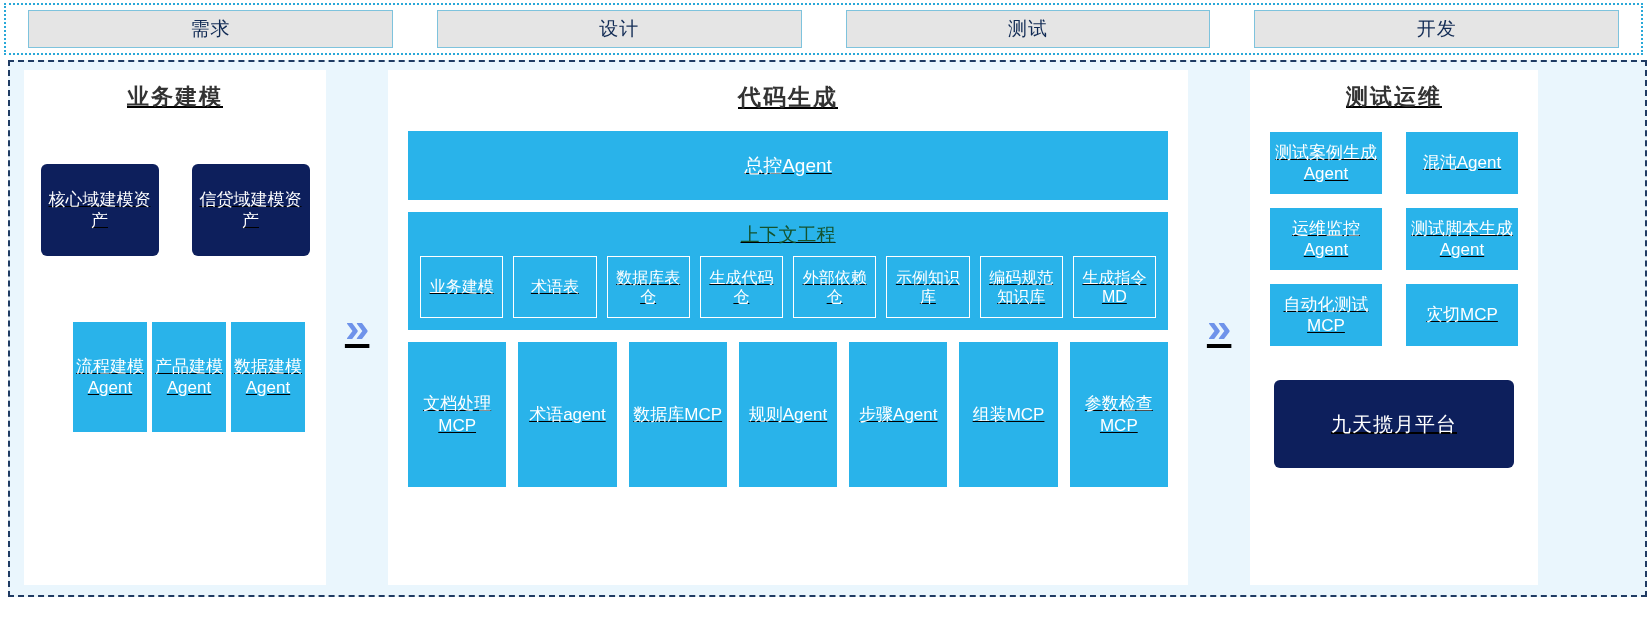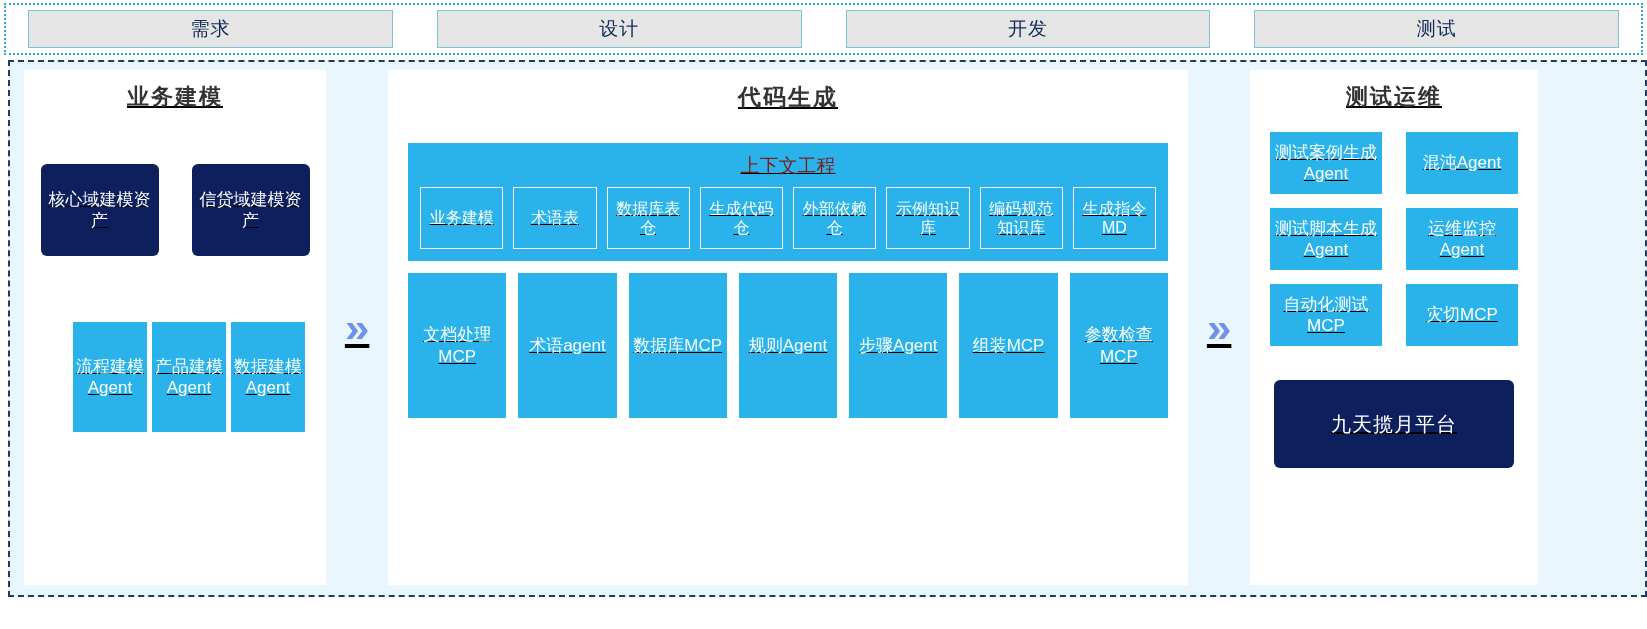--- a/index.html
+++ b/index.html
@@ -42,21 +42,21 @@
     display: flex; align-items: stretch; text-decoration: underline;
   }
 
   .panel {
     background: #ffffff;
     display: flex; flex-direction: column;
     align-items: center;
     padding-top: 12px;
   }
   .panel-left   { width: 302px; }
-  .panel-center { width: 800px; gap: 12px; }
+  .panel-center { width: 800px; }
   .panel-right  { width: 288px; }
 
   .panel-title {
     font-size: 22px; font-weight: bold; color: #333333;
     letter-spacing: 2px;
     margin-bottom: 6px;
   }
   .panel-center .panel-title { font-size: 23px; }
 
   .arrow-gap {
@@ -124,21 +124,21 @@
   .master-agent {
     height: 69px;
     font-size: 19px;
   }
   .context-block {
     background: #29b3ea;
     padding: 10px 8px 12px 8px;
     display: flex; flex-direction: column; align-items: center;
     gap: 8px;
   }
-  .context-title { color:#7f1d1d; font-size: 19px; text-align: center; }
+  .context-title { color:#14532d; font-size: 19px; text-align: center; }
   .context-row { display: flex; gap: 10px; width: 100%; padding: 0 4px; }
   .context-row .card-outline {
     flex: 1 1 0;
     height: 62px;
     font-size: 16px;
     padding: 2px 3px;
   }
   .tool-row { display: flex; gap: 12px; }
   .tool-row .card-cyan {
     flex: 1 1 0;
@@ -167,22 +167,22 @@
   }
 </style>
 </head>
 <body>
 
 <div class="stage">
 
   <div class="phase-strip">
     <div class="phase-tab">需求</div>
     <div class="phase-tab">设计</div>
+    <div class="phase-tab">测试</div>
     <div class="phase-tab">开发</div>
-    <div class="phase-tab">测试</div>
   </div>
 
   <div class="main-area">
 
     <div class="panel panel-left">
       <div class="panel-title">业务建模</div>
 
       <div class="left-assets">
         <div class="card-navy">核心域建模资产</div>
         <div class="card-navy">信贷域建模资产</div>
@@ -197,20 +197,21 @@
 
     <div class="arrow-gap">
       <span class="chev">»</span>
     </div>
 
     <div class="panel panel-center">
       <div class="panel-title">代码生成</div>
 
       <div class="center-inner">
 
+        <div class="card-cyan master-agent">总控Agent</div>
 
         <div class="context-block">
           <div class="context-title">上下文工程</div>
           <div class="context-row">
             <div class="card-outline">业务建模</div>
             <div class="card-outline">术语表</div>
             <div class="card-outline">数据库表仓</div>
             <div class="card-outline">生成代码仓</div>
             <div class="card-outline">外部依赖仓</div>
             <div class="card-outline">示例知识库</div>
@@ -235,22 +236,22 @@
     <div class="arrow-gap">
       <span class="chev">»</span>
     </div>
 
     <div class="panel panel-right">
       <div class="panel-title">测试运维</div>
 
       <div class="right-grid">
         <div class="card-cyan">测试案例生成Agent</div>
         <div class="card-cyan">混沌Agent</div>
+        <div class="card-cyan">运维监控Agent</div>
         <div class="card-cyan">测试脚本生成Agent</div>
-        <div class="card-cyan">运维监控Agent</div>
         <div class="card-cyan">自动化测试MCP</div>
         <div class="card-cyan">灾切MCP</div>
       </div>
 
       <div class="card-navy platform-card">九天揽月平台</div>
     </div>
 
   </div>
 </div>
 

